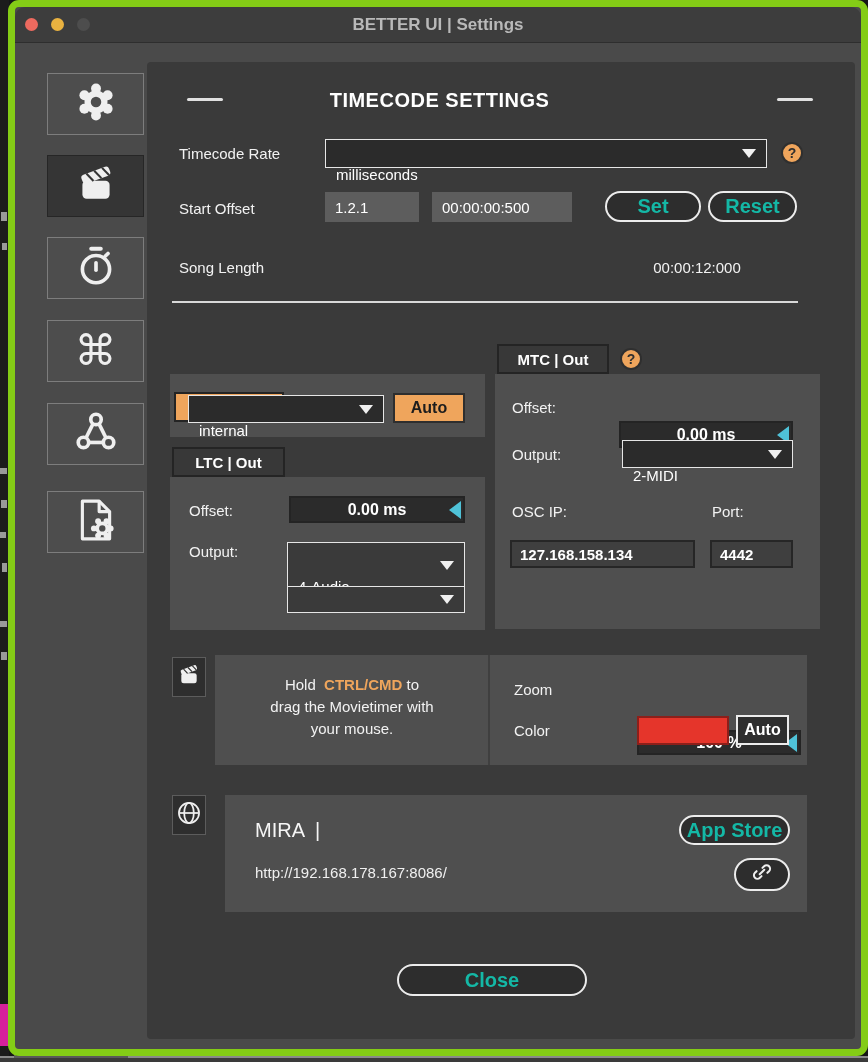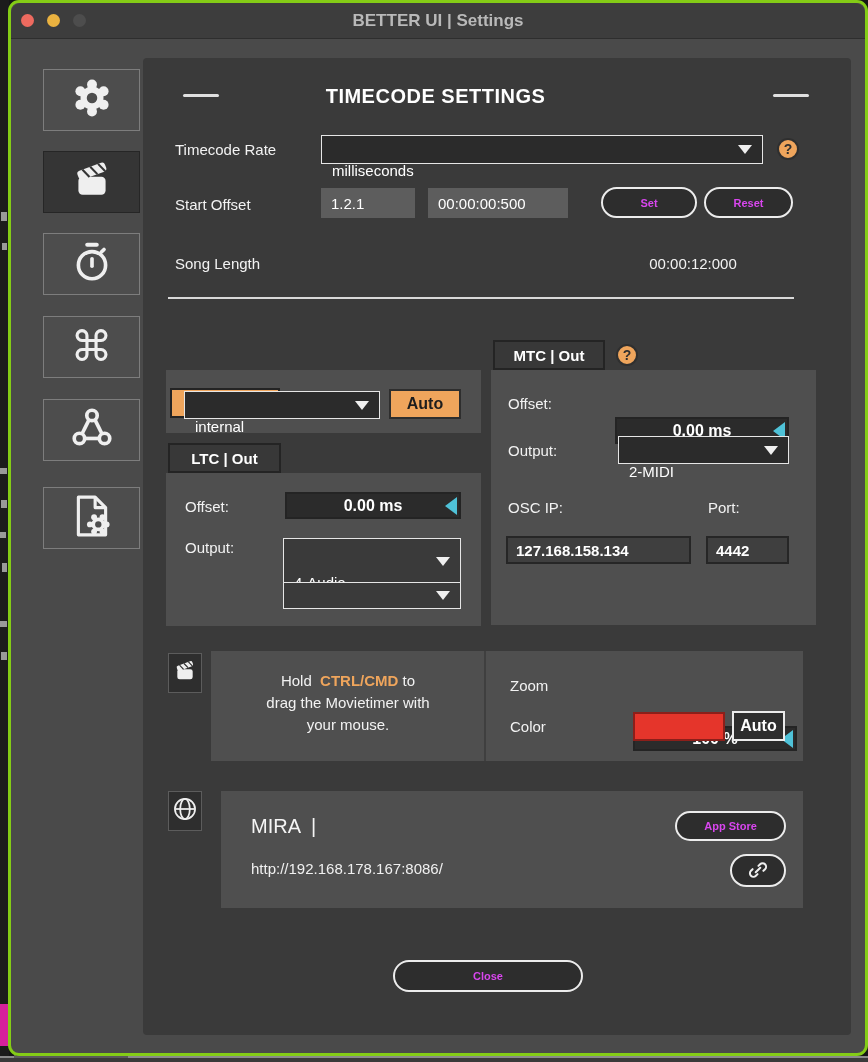--- a/index.html
+++ b/index.html
@@ -10,21 +10,21 @@
 
   
   .behind-strip { left:0; top:0; width:9px; height:1062px; background:#1c1c1c; }
   .frag { position:absolute; background:#9a9a9a; }
   .frag.magenta { background:#d6219c; }
   .bottom-strip { left:0; top:1056px; width:868px; height:6px; background:#3a3a3a; border-top:2px solid #8a8a8a; }
   .behind-box { left:14px; top:1042px; width:114px; height:16px; border:2px solid #5a5a5a; background:#333; }
 
   
   .window { left:8px; top:0; width:860px; height:1056px; background:#4a4a4a;
-            border:3px solid #84cc16; border-radius:11px; }
+            border:7px solid #84cc16; border-radius:11px; }
   .titlebar { left:0; top:0; width:100%; height:36px; background:#3d3d3d;
               border-radius:10px 10px 0 0; border-bottom:1px solid #2e2e2e; }
   .traffic { left:10px; top:11px; display:flex; gap:13px; }
   .tl { width:13px; height:13px; border-radius:50%; display:block; }
   .tl.red { background:#ed6a5f; } .tl.yellow { background:#eab240; } .tl.gray { background:#4d4d4d; }
   .win-title { left:0; top:8px; width:100%; text-align:center; color:#b9b9b9;
                font-size:17px; font-weight:600; }
 
   
   .tile { left:32px; width:97px; height:62px; background:#4d4d4d; border:1px solid #7d7d7d;
@@ -49,22 +49,22 @@
   .dropdown.gray { background:#3a3a3a; }
 
   .help { width:22px; height:22px; border-radius:50%; background:#efa55c; border:2px solid #2f2f2f;
           color:#2f2f2f; font-weight:bold; font-size:14px; display:flex; align-items:center; justify-content:center; }
 
   .textfield { background:#5d5d5d; color:#fff; font-size:15px; border:none; padding:0 10px;
                font-family:"Liberation Sans","DejaVu Sans",sans-serif; }
   .darkfield { background:#3f3f3f; color:#fff; font-size:15px; border:2px solid #262626; padding:0 8px;
                font-weight:bold; font-family:"Liberation Sans","DejaVu Sans",sans-serif; }
 
-  .pill-btn { background:#2d2d2d; border:2px solid #ececec; border-radius:17px; color:#d946ef;
-              font-size:11px; font-weight:bold; display:flex; align-items:center; justify-content:center;
+  .pill-btn { background:#2d2d2d; border:2px solid #ececec; border-radius:17px; color:#14b8a6;
+              font-size:20px; font-weight:bold; display:flex; align-items:center; justify-content:center;
               cursor:default; }
 
   .divider { height:2px; background:#d8d8d8; }
 
   .tab { display:flex; align-items:center; justify-content:center; font-size:15px; font-weight:600;
          border:2px solid #242424; }
   .tab.orange { background:#efa55c; color:#1d1d1d;margin-top:48px; }
   .tab.dark { background:#383838; color:#fff; }
   .group-panel { background:#4f4f4f; }
 

